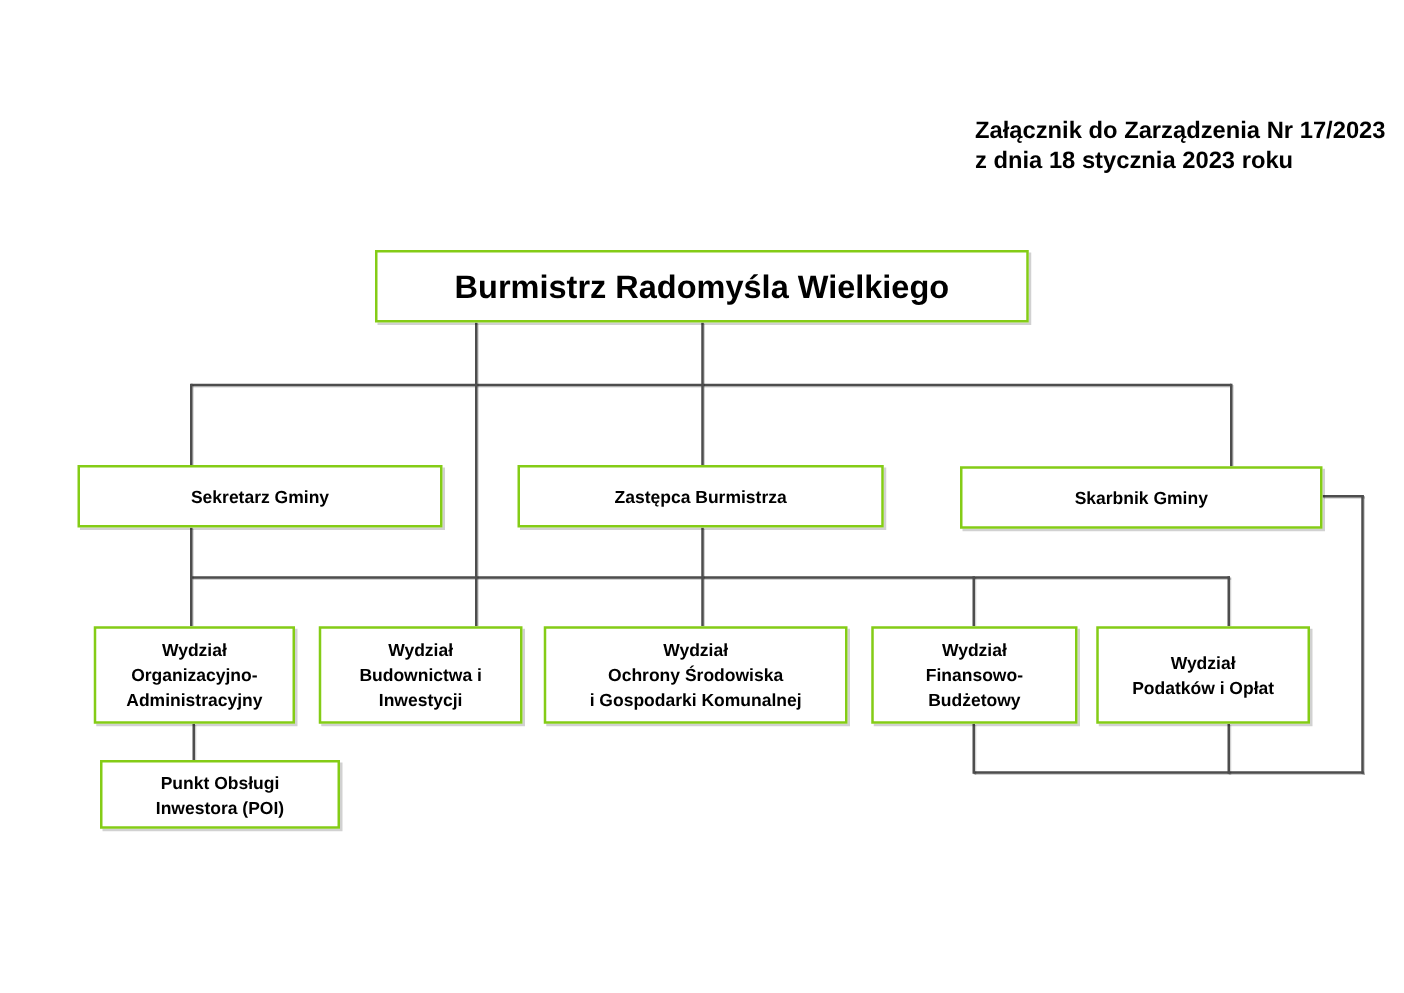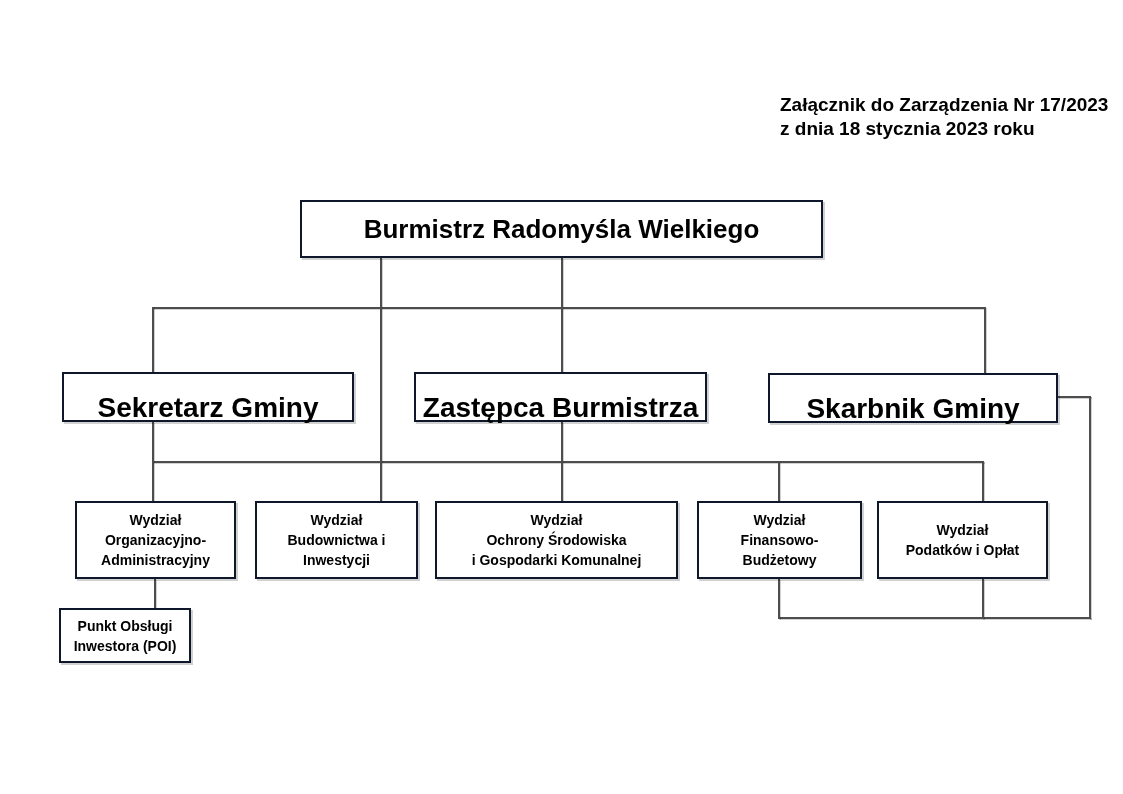--- a/index.html
+++ b/index.html
@@ -23,33 +23,33 @@
     font-size: 19px;
     font-weight: bold;
     color: #000000;
     line-height: 24px;
     text-align: left;
   }
   .node {
     position: absolute;
     box-sizing: border-box;
     background: #ffffff;
-    border: 2px solid #0f172a;
+    border: 2px solid #84cc16;
     color: #000000;
     font-weight: bold;
     display: flex;
     align-items: center;
     justify-content: center;
     text-align: center;
     white-space: pre-line;
     box-shadow: 2px 2px 0 rgba(0,0,0,0.18);
     z-index: 2;
   }
   .node.lvl1 { font-size: 26px; line-height: 30px; }
-  .node.lvl2 { font-size: 28px; line-height: 25px; align-items: flex-end; }
+  .node.lvl2 { font-size: 14px; line-height: 25px; }
   .node.lvl3 { font-size: 14px; line-height: 20px; }
   .line {
     position: absolute;
     background: #4d4d4d;
     z-index: 1;
     box-shadow: 1px 1px 0 rgba(0,0,0,0.18);
   }
 </style>
 </head>
 <body>
@@ -111,18 +111,18 @@
   <div class="node lvl3" style="left:697px; top:501px; width:165px; height:78px;">
     <span>Wydział
 Finansowo-
 Budżetowy</span>
   </div>
   <div class="node lvl3" style="left:877px; top:501px; width:171px; height:78px;">
     <span>Wydział
 Podatków i Opłat</span>
   </div>
 
-  <div class="node lvl3" style="left:59px; top:608px; width:132px; height:55px;">
+  <div class="node lvl3" style="left:80px; top:608px; width:192px; height:55px;">
     <span>Punkt Obsługi
 Inwestora (POI)</span>
   </div>
 
 </div>
 
 </body></html>

